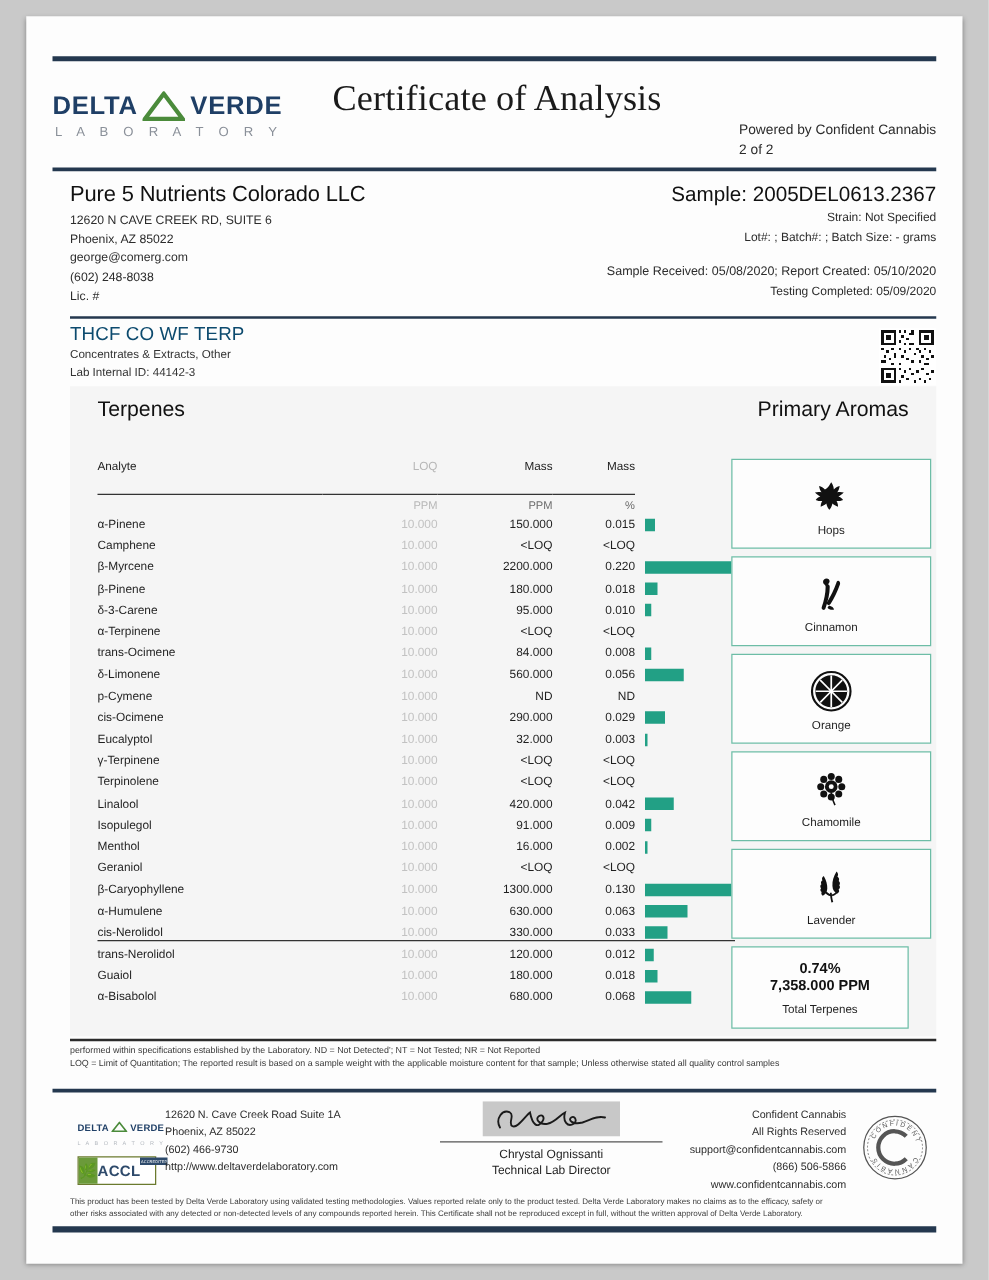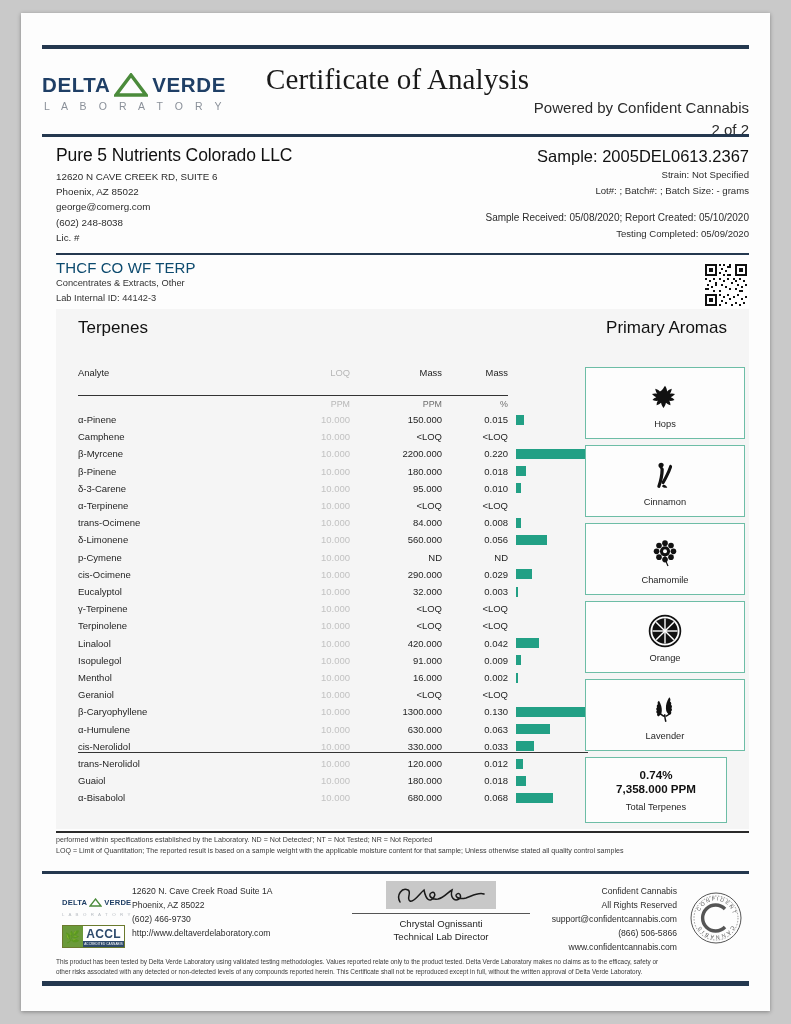--- a/index.html
+++ b/index.html
@@ -35,22 +35,22 @@
     font-size:10.5px; letter-spacing:4.6px; color:#8a9099; margin-top:3px; padding-left:2px;
     font-family:"Liberation Sans", sans-serif;
   }
   .coa-title {
     position:absolute; left:224px; top:2px;
     font-size:29px; font-weight:400; color:#1a1a1a;
     font-family:"Liberation Serif", serif;
     letter-spacing:.1px;
   }
   .powered {
-    position:absolute; right:0; top:36px; text-align:right;
-    font-size:15px; color:#2b2b2b; line-height:1.45;
+    position:absolute; right:0; top:36px; 
+    font-size:11px; color:#2b2b2b; line-height:1.45;
   }
   .header-rule { position:absolute; left:21px; top:121px; width:707px; height:2.5px; background:#24384f; }
 
   
   .info { position:absolute; left:35px; top:132px; width:693px; height:102px; }
   .client-name { font-size:17.5px; font-weight:400; color:#111; letter-spacing:-.1px; }
   .client-lines { margin-top:3px; font-size:9.8px; line-height:1.55; color:#2c2c2c; }
   .sample-box { position:absolute; right:0; top:2px; text-align:right; }
   .sample-id { font-size:16.5px; color:#111; }
   .sample-sub { font-size:9.6px; line-height:1.5; color:#2c2c2c; margin-top:2px; }
@@ -129,21 +129,21 @@
 
   .f-logo { position:absolute; left:20px; top:16px; width:78px; }
   .f-logo-main { display:flex; align-items:center; gap:2px; }
   .f-logo-txt { font-size:7.6px; font-weight:bold; color:#1f3f66; letter-spacing:.2px; }
   .f-logo-sub { font-size:4.4px; letter-spacing:1.6px; color:#b6bbc1; margin-top:1px; }
   .accl {
     position:absolute; left:20px; top:48px; width:63px; height:23px;
     border:1px solid #6b7a2e; display:flex; align-items:stretch; background:#fff;
   }
   .accl-leaf { width:20px; background:#6b9a3a; display:flex; align-items:center; justify-content:center; color:#fff; font-size:12px; }
-  .accl-right { flex:1; display:flex; flex-direction:column; }
+  .accl-right { flex:1; display:flex; flex-direction:row; }
   .accl-name { flex:1; display:flex; align-items:center; justify-content:center; font-size:12px; font-weight:bold; color:#2e4a6b; letter-spacing:.3px;}
   .accl-bar { height:6px; background:#2e4a6b; font-size:3.1px; color:#fff; text-align:center; line-height:6px; letter-spacing:.1px; overflow:hidden;}
 
   .f-addr { position:absolute; left:90px; top:8px; font-size:8.6px; line-height:1.62; color:#2c2c2c; }
 
   .sig-area { position:absolute; left:310px; top:4px; width:178px; text-align:center; }
   .sig-img { height:30px; display:flex; align-items:flex-end; justify-content:center; }
   .sig-line { width:178px; height:1px; background:#555; margin-top:2px; }
   .sig-name { font-size:9.6px; color:#1f1f1f; margin-top:4px; }
   .sig-role { font-size:9.6px; color:#1f1f1f; margin-top:2px; }
@@ -523,40 +523,20 @@
             <svg width="30" height="30" viewBox="0 0 32 32">
               <path d="M12 3c1.6 0 2.6 1 2.6 2.4 0 1-0.6 1.8-1.3 2.5 0.9 0.4 1.4 1.2 1.4 2.2 0 6-1.4 12-3.6 18.3-0.4 1.2-1.3 1.6-2.2 1.3-0.9-0.3-1.3-1.2-1-2.3C9.9 21.5 11.2 15.7 11.2 10c0-0.8-0.4-1.4-1-1.8C9.4 7.6 9 6.8 9 5.8 9 4.2 10.3 3 12 3z" fill="#111"></path>
               <path d="M22 5c1.4 0.5 1.9 1.7 1.4 3-2.2 6-4.8 11.5-8 16.7-0.6 1-1.6 1.2-2.4 0.7-0.8-0.5-1-1.5-0.4-2.5 3.1-5 5.6-10.3 7.7-16C20.7 5.4 21.3 4.8 22 5z" fill="#111"></path>
               <path d="M14 26c2.5 0.6 4 1.9 4.4 3.5-2.3 0.6-4.3 0-5.6-1.6z" fill="#111"></path>
             </svg>
           </div>
           <div class="aroma-label">Cinnamon</div>
         </div>
         <div class="aroma-card">
           <div class="aroma-icon">
-            <svg width="30" height="30" viewBox="0 0 32 32">
-              <g fill="#111">
-                <circle cx="16" cy="5.5" r="3"></circle>
-                <circle cx="22.4" cy="8" r="3"></circle>
-                <circle cx="25" cy="14.2" r="3"></circle>
-                <circle cx="22.4" cy="20.4" r="3"></circle>
-                <circle cx="16" cy="23" r="3"></circle>
-                <circle cx="9.6" cy="20.4" r="3"></circle>
-                <circle cx="7" cy="14.2" r="3"></circle>
-                <circle cx="9.6" cy="8" r="3"></circle>
-                <circle cx="16" cy="14.2" r="5.4"></circle>
-                <circle cx="16" cy="14.2" r="2.1" fill="#fff"></circle>
-                <path d="M16.6 19.5c0.6 3.6 1.6 7 3.2 10.2l-1.2 0.5c-1.7-3.4-2.8-7-3.3-10.7z"></path>
-              </g>
-            </svg>
-          </div>
-          <div class="aroma-label">Chamomile</div>
-        </div>
-        <div class="aroma-card">
-          <div class="aroma-icon">
             <svg width="34" height="34" viewBox="0 0 32 32">
               <circle cx="16" cy="16" r="14.5" fill="none" stroke="#111" stroke-width="1.6"></circle>
               <circle cx="16" cy="16" r="12" fill="#111"></circle>
               <g stroke="#fff" stroke-width="1.3">
                 <line x1="16" y1="16" x2="16" y2="4.2"></line>
                 <line x1="16" y1="16" x2="24.3" y2="7.7"></line>
                 <line x1="16" y1="16" x2="27.8" y2="16"></line>
                 <line x1="16" y1="16" x2="24.3" y2="24.3"></line>
                 <line x1="16" y1="16" x2="16" y2="27.8"></line>
                 <line x1="16" y1="16" x2="7.7" y2="24.3"></line>
@@ -565,20 +545,40 @@
               </g>
               <circle cx="16" cy="16" r="1.4" fill="#fff"></circle>
             </svg>
           </div>
           <div class="aroma-label">Orange</div>
         </div>
         <div class="aroma-card">
           <div class="aroma-icon">
             <svg width="30" height="30" viewBox="0 0 32 32">
               <g fill="#111">
+                <circle cx="16" cy="5.5" r="3"></circle>
+                <circle cx="22.4" cy="8" r="3"></circle>
+                <circle cx="25" cy="14.2" r="3"></circle>
+                <circle cx="22.4" cy="20.4" r="3"></circle>
+                <circle cx="16" cy="23" r="3"></circle>
+                <circle cx="9.6" cy="20.4" r="3"></circle>
+                <circle cx="7" cy="14.2" r="3"></circle>
+                <circle cx="9.6" cy="8" r="3"></circle>
+                <circle cx="16" cy="14.2" r="5.4"></circle>
+                <circle cx="16" cy="14.2" r="2.1" fill="#fff"></circle>
+                <path d="M16.6 19.5c0.6 3.6 1.6 7 3.2 10.2l-1.2 0.5c-1.7-3.4-2.8-7-3.3-10.7z"></path>
+              </g>
+            </svg>
+          </div>
+          <div class="aroma-label">Chamomile</div>
+        </div>
+        <div class="aroma-card">
+          <div class="aroma-icon">
+            <svg width="30" height="30" viewBox="0 0 32 32">
+              <g fill="#111">
                 <path d="M20.5 3.5c1.4 1.2 1.7 3 0.8 4.4 1.3 0.6 1.8 2.2 1.1 3.6 1.2 0.8 1.4 2.5 0.4 3.7 1 1 0.8 2.7-0.5 3.6 0.7 1.2 0.2 2.8-1.1 3.4-2.6-1-4-3.2-4.2-6.5-0.2-4.2 0.9-7.7 3.5-12.2z"></path>
                 <path d="M9.6 7.2c2.2 3.9 3.2 7.5 3 11-0.2 2.9-1.5 4.9-3.8 5.8-1.2-0.6-1.6-2-1-3.1-1.2-0.8-1.4-2.3-0.5-3.3-1-1.1-0.8-2.6 0.3-3.4-0.8-1.3-0.3-2.8 0.9-3.4C7.7 9.6 8.1 8.2 9.6 7.2z"></path>
                 <path d="M16.4 21.5c0.2 3 0.6 5.6 1.3 7.9l-1.6 0.4c-0.7-2.5-1.1-5.2-1.2-8.2z"></path>
                 <path d="M15.6 24.6c-2.2-0.6-4.2-2-6-4.2l1-1c2 1.9 3.8 3.1 5.5 3.6z"></path>
                 <path d="M16.9 24.6c2.3-0.8 4.3-2.3 6-4.5l-1-1c-1.9 2-3.7 3.3-5.4 3.9z"></path>
               </g>
             </svg>
           </div>
           <div class="aroma-label">Lavender</div>
         </div>

